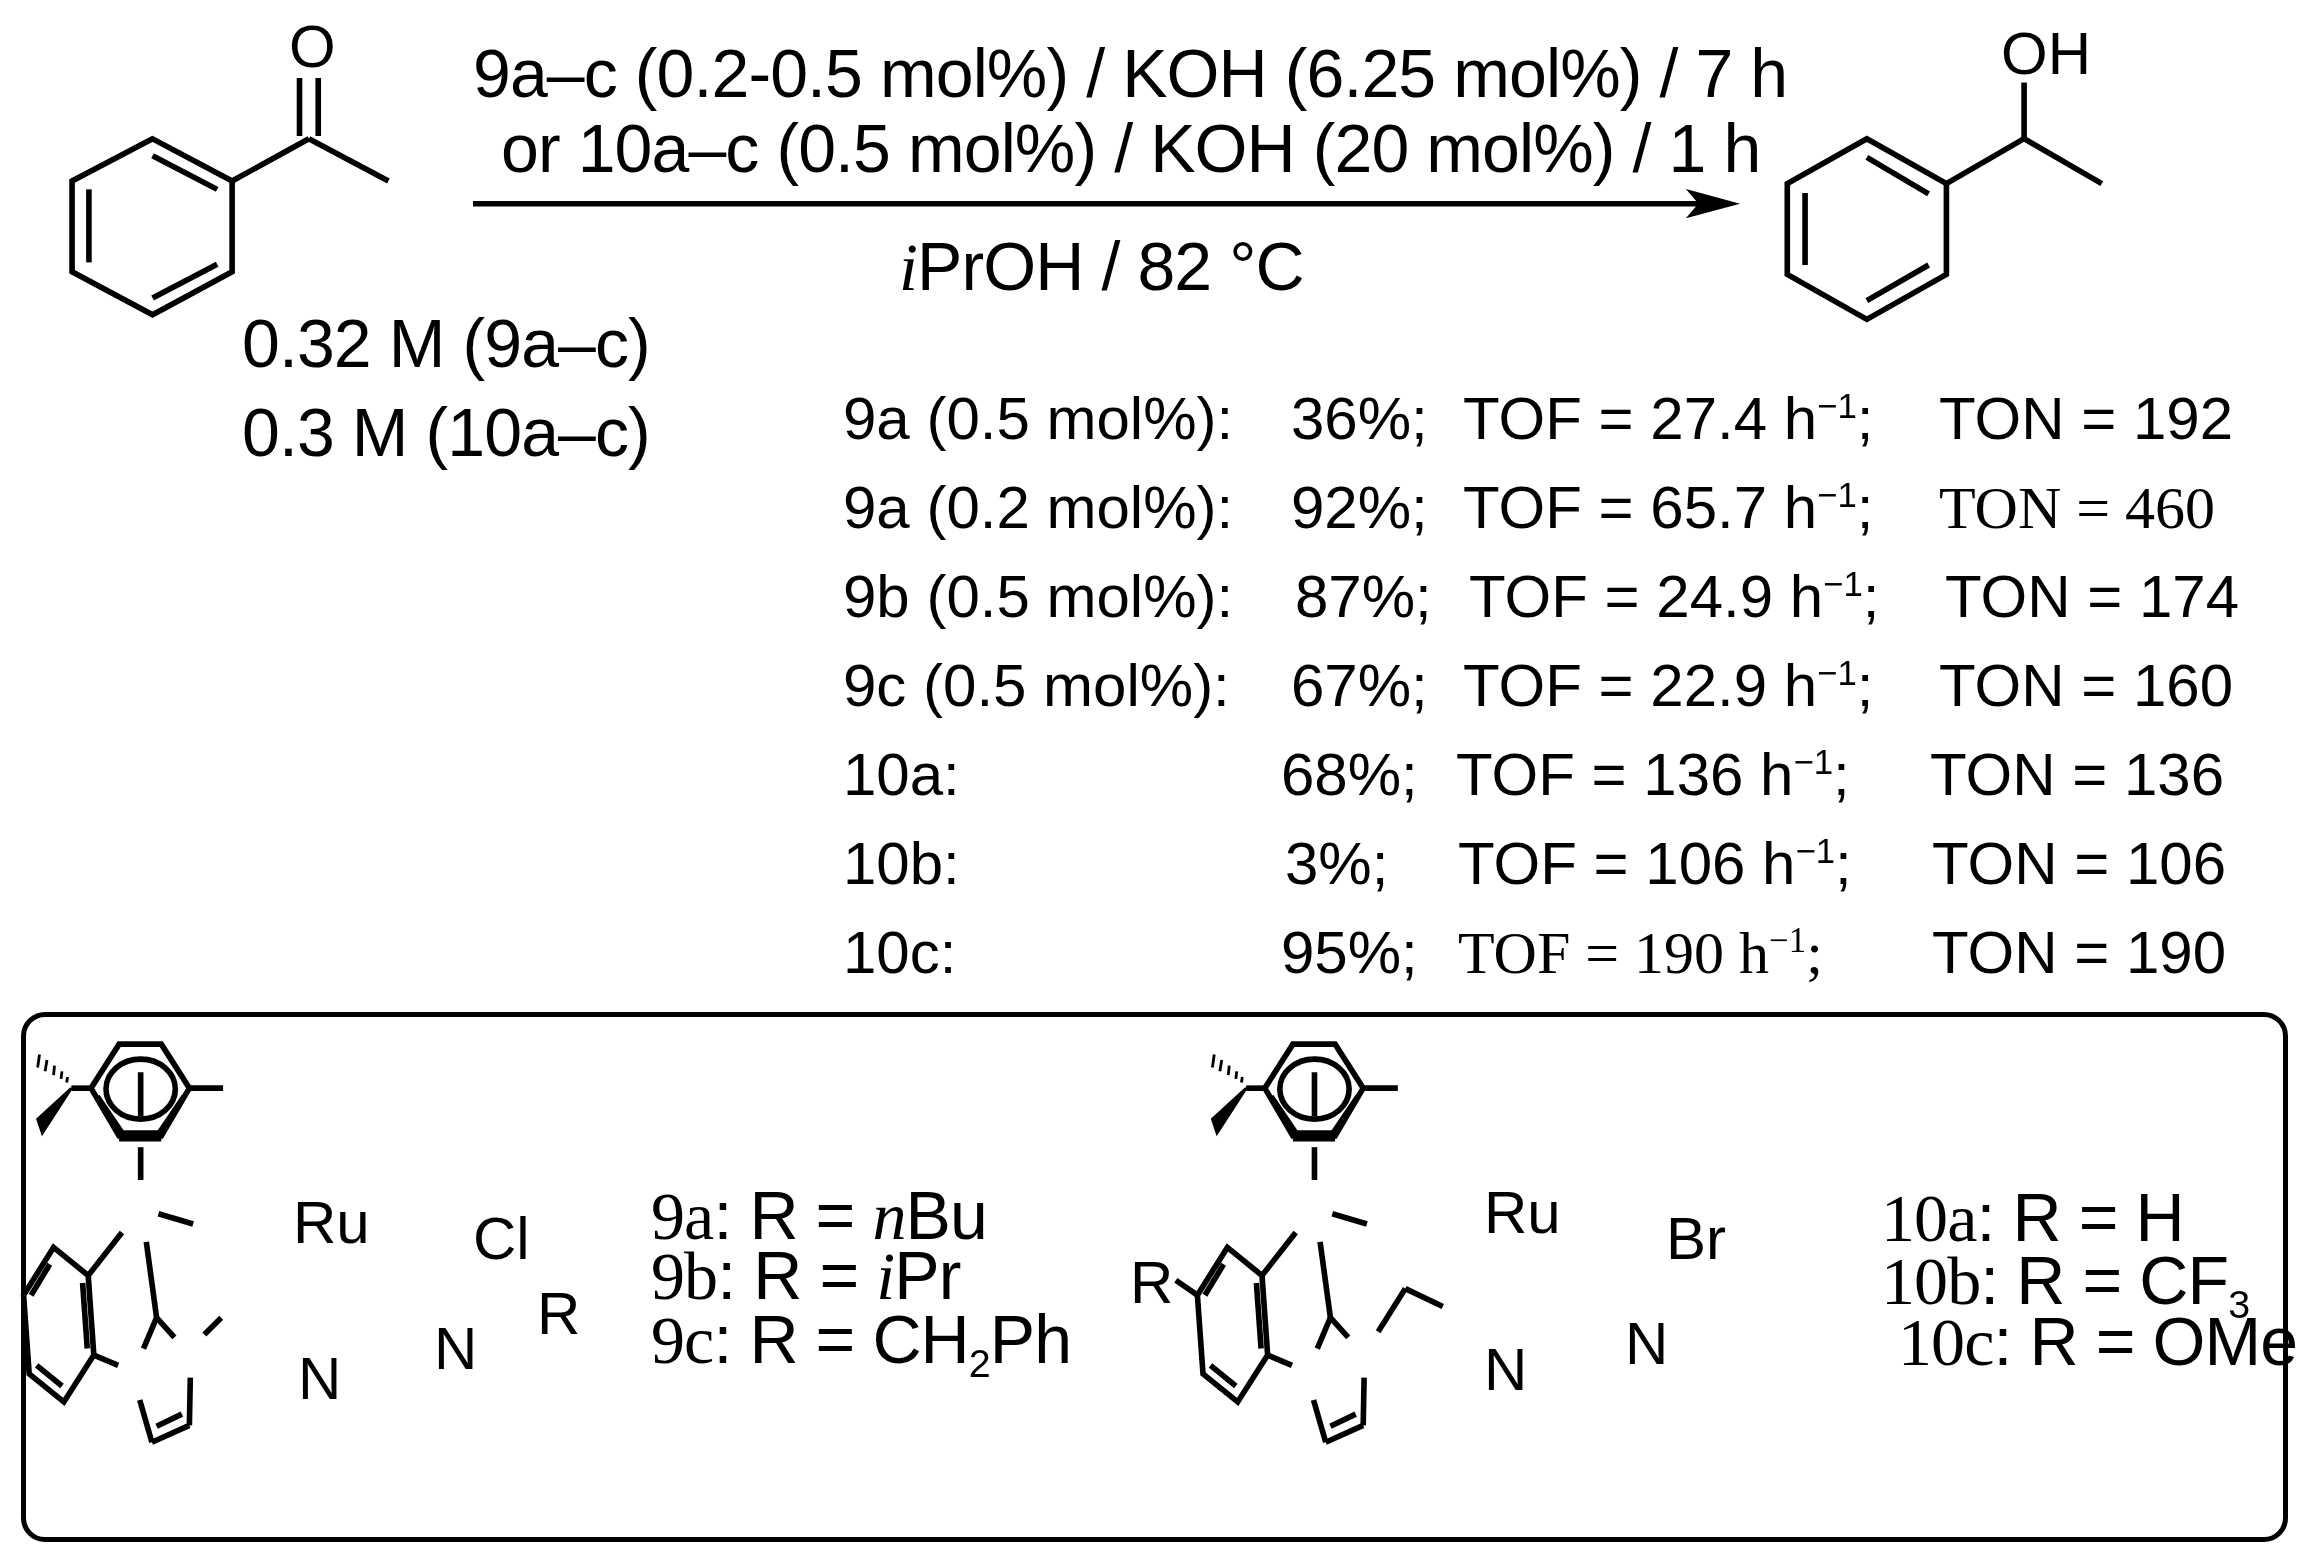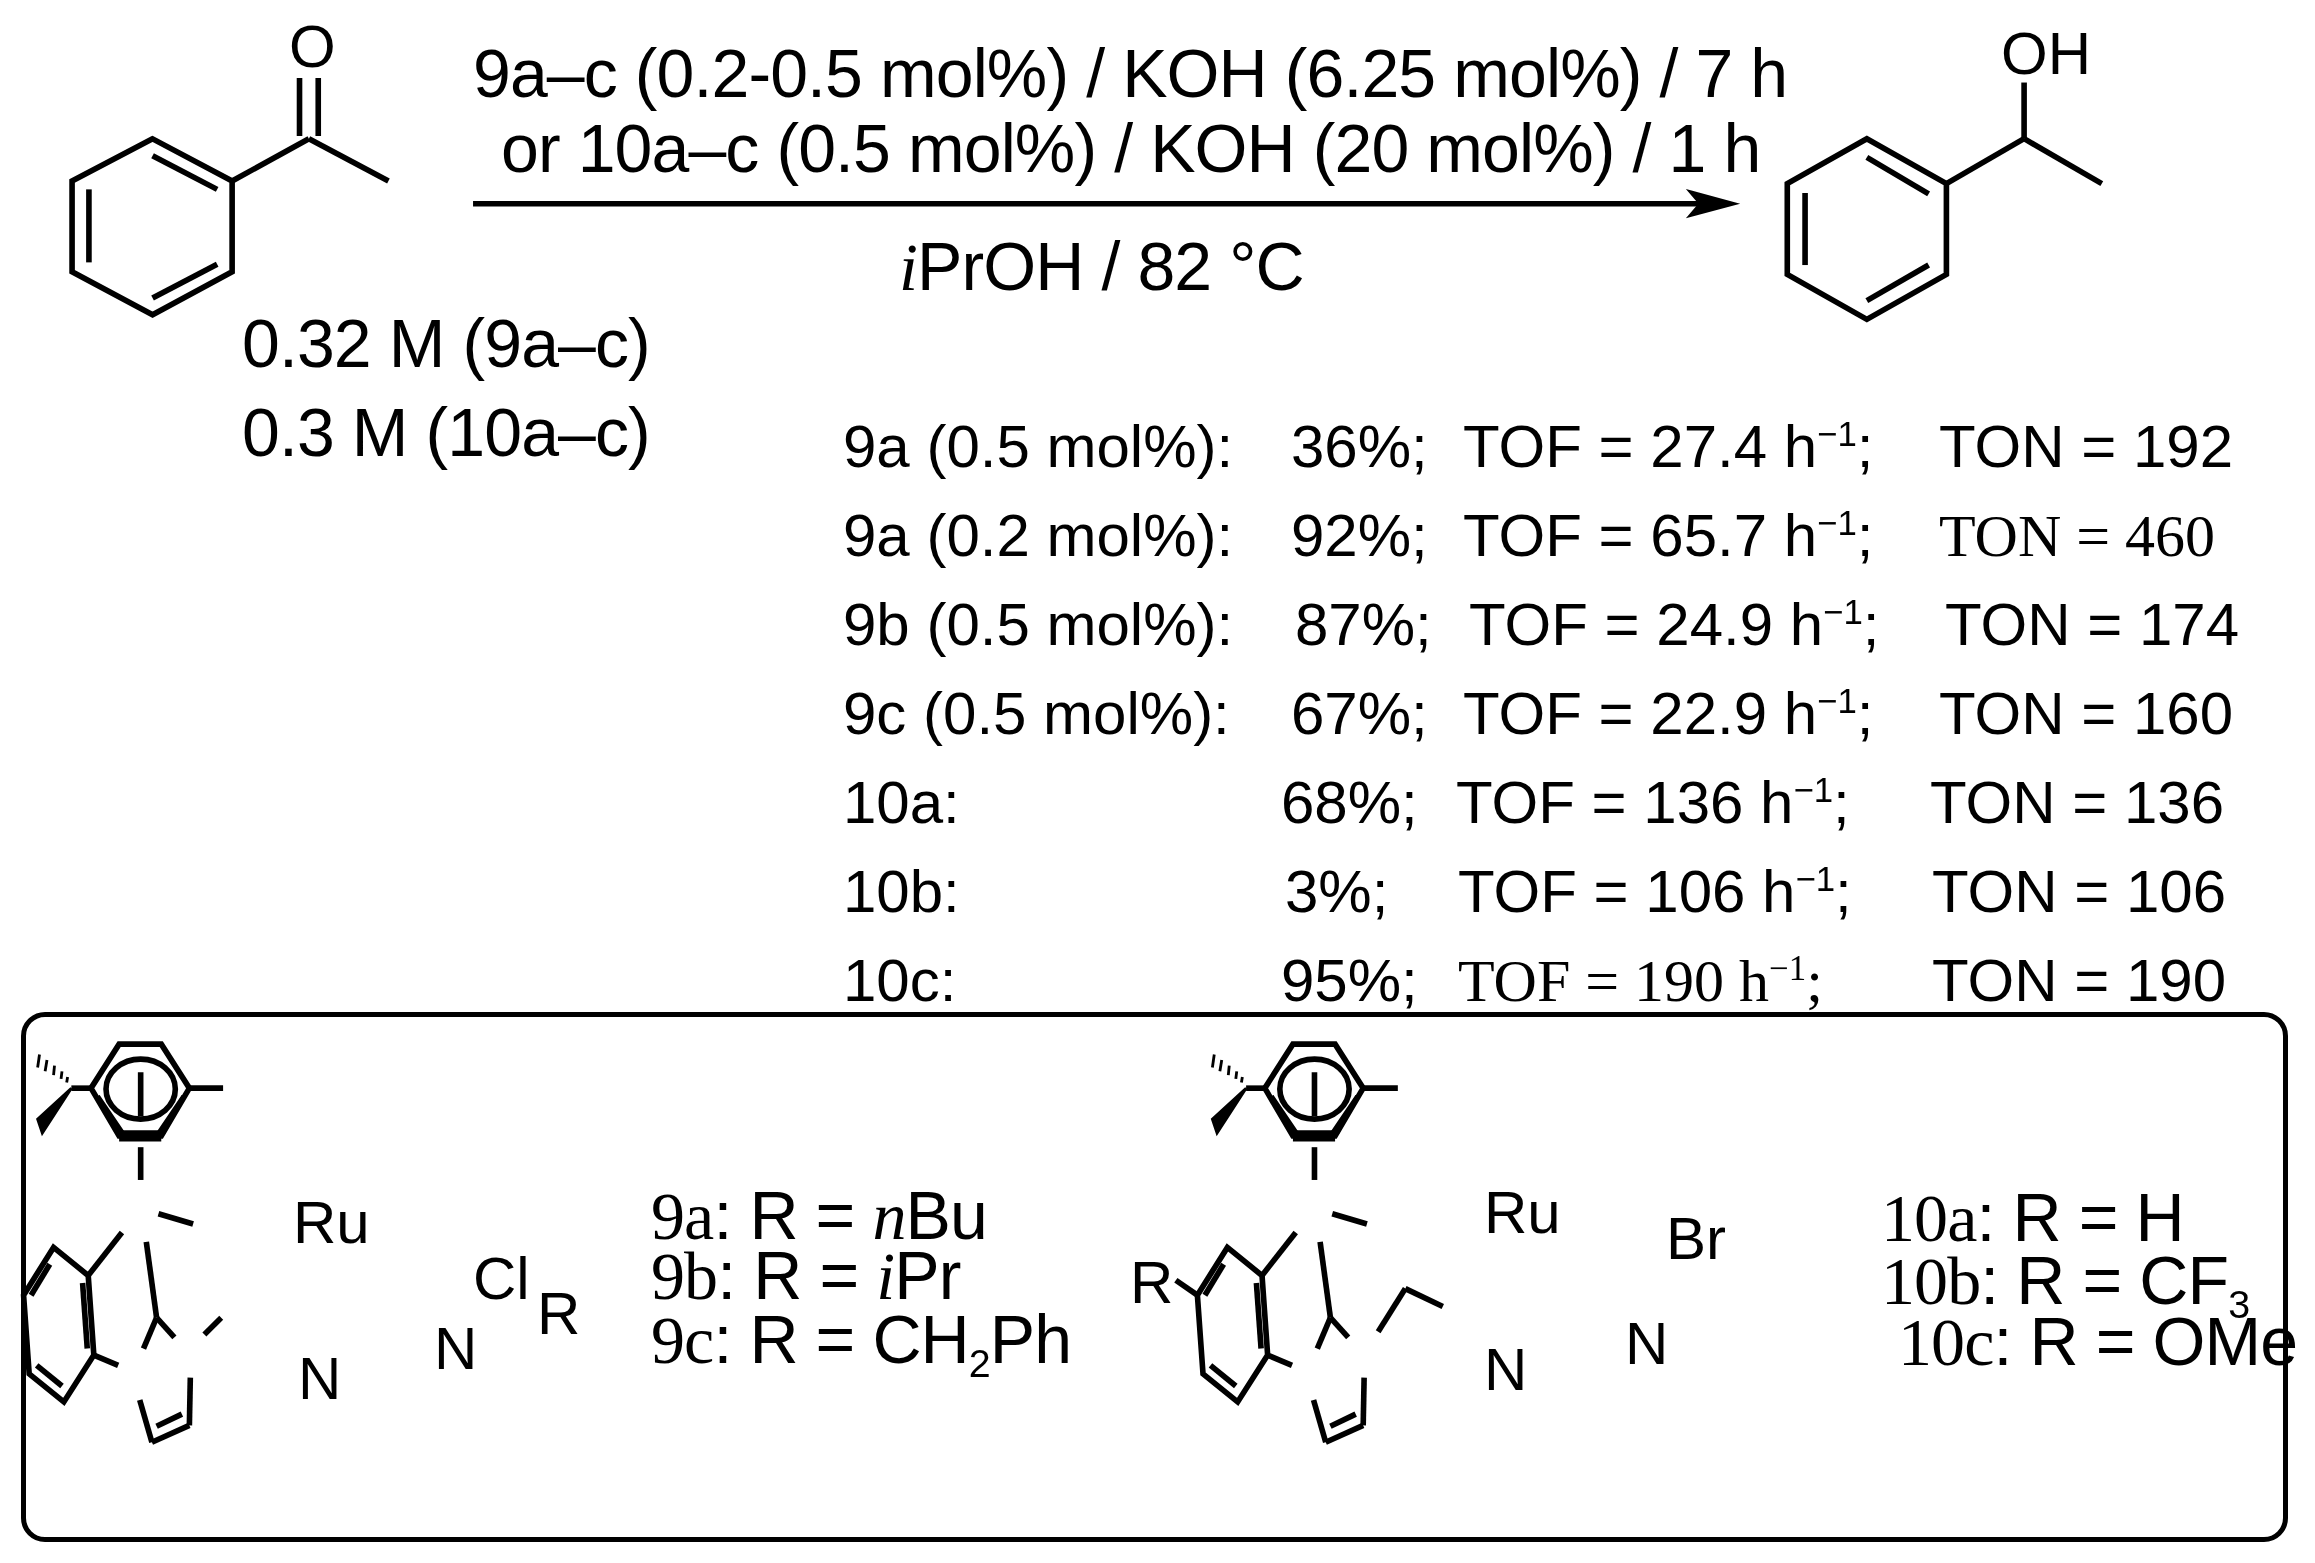--- a/index.html
+++ b/index.html
@@ -10,21 +10,21 @@
   .ser { font-family: "Liberation Serif", serif; }
   .ital { font-style: italic; font-family: "Liberation Serif", serif; }
   sup { font-size: 0.58em; vertical-align: 0; position: relative; top: -0.6em; }
   sub { font-size: 0.58em; vertical-align: 0; position: relative; top: 0.35em; }
   svg.mol { position: absolute; overflow: visible; }
   svg.mol line, svg.mol polyline, svg.mol path, svg.mol ellipse { stroke: #000; stroke-width: 6; fill: none; stroke-linecap: butt; }
   .atom { font-size: 60px; line-height: 1; font-family: "Liberation Sans", sans-serif; }
   .box { position: absolute; left: 20.6px; top: 1012px; width: 2267px; height: 530px;
          border: 5.6px solid #000; border-radius: 24px; box-sizing: border-box; }
   .row { position: absolute; font-size: 60px; line-height: 1; white-space: nowrap; }
-  .col { position: absolute; top: 0; margin-top: 28px; }
+  .col { position: absolute; top: 0; }
 </style>
 </head>
 <body>
 
 <div>
   <svg class="mol" style="left:0;top:0" width="468" height="375" viewBox="0 0 500 400">
     <polygon points="163,148 77,193 77,290 163,336 248,290 248,193" style="stroke:#000;stroke-width:6;fill:none"></polygon>
     <line x1="163" y1="166" x2="232" y2="202"></line>
     <line x1="95" y1="202" x2="95" y2="280"></line>
     <line x1="163" y1="318" x2="232" y2="282"></line>
@@ -148,21 +148,21 @@
     <line x1="167" y1="337" x2="153" y2="370"></line>
     <line x1="167" y1="337" x2="186" y2="358"></line>
     <line x1="149" y1="425" x2="162" y2="470"></line>
     <line x1="162" y1="470" x2="202" y2="452"></line>
     <line x1="202" y1="452" x2="203" y2="401"></line>
     <line x1="167" y1="453" x2="194" y2="440"></line>
 
     <line x1="218" y1="355" x2="236" y2="337"></line>
   </svg>
   <span class="abs atom" style="left:293px;top:1193px;">Ru</span>
-  <span class="abs atom" style="left:473px;top:1209px;margin-top:40px;">Cl</span>
+  <span class="abs atom" style="left:473px;top:1209px;">Cl</span>
   <span class="abs atom" style="left:298px;top:1349px;">N</span>
   <span class="abs atom" style="left:434px;top:1319px;">N</span>
   <span class="abs atom" style="left:537px;top:1284px;">R</span>
 </div>
 
 <div>
   <div class="abs t" style="left:651px;top:1181px;">
     <span class="ser">9a</span><span>: R = </span><span class="ital">n</span><span>Bu</span>
   </div>
   <div class="abs t" style="left:651px;top:1241px;">

